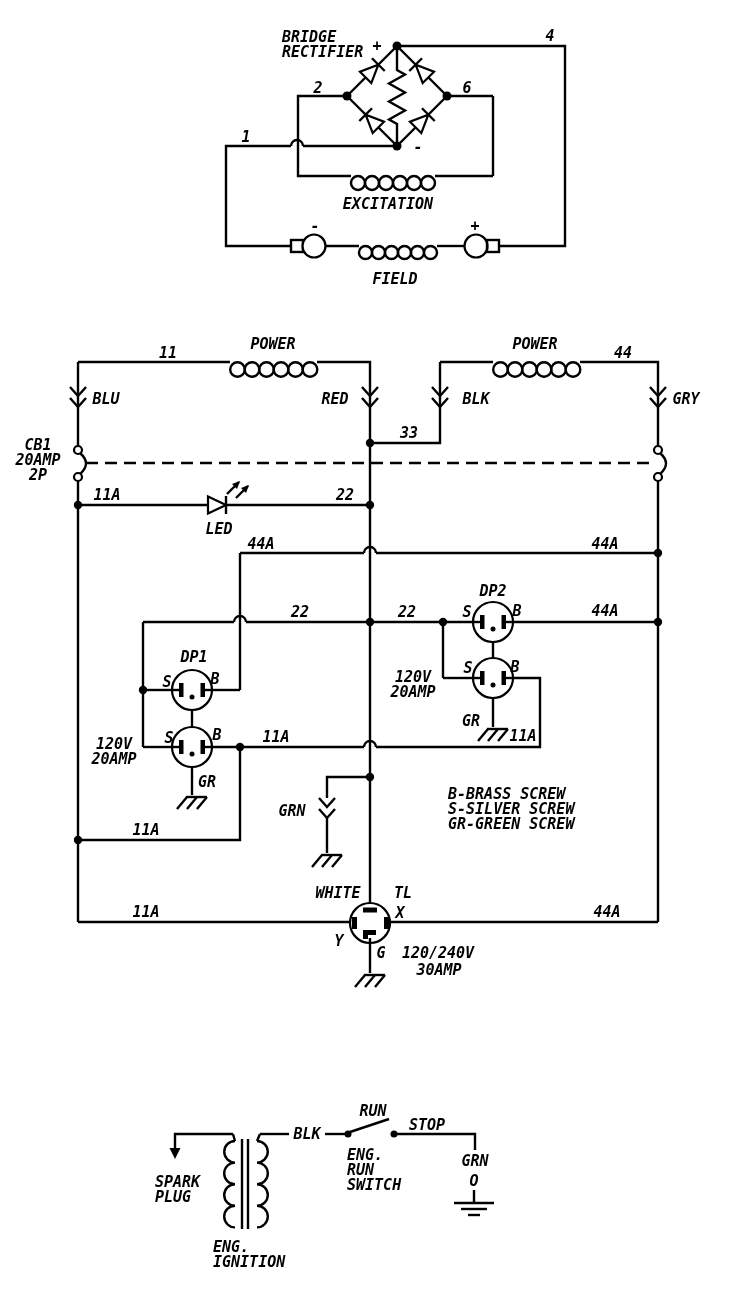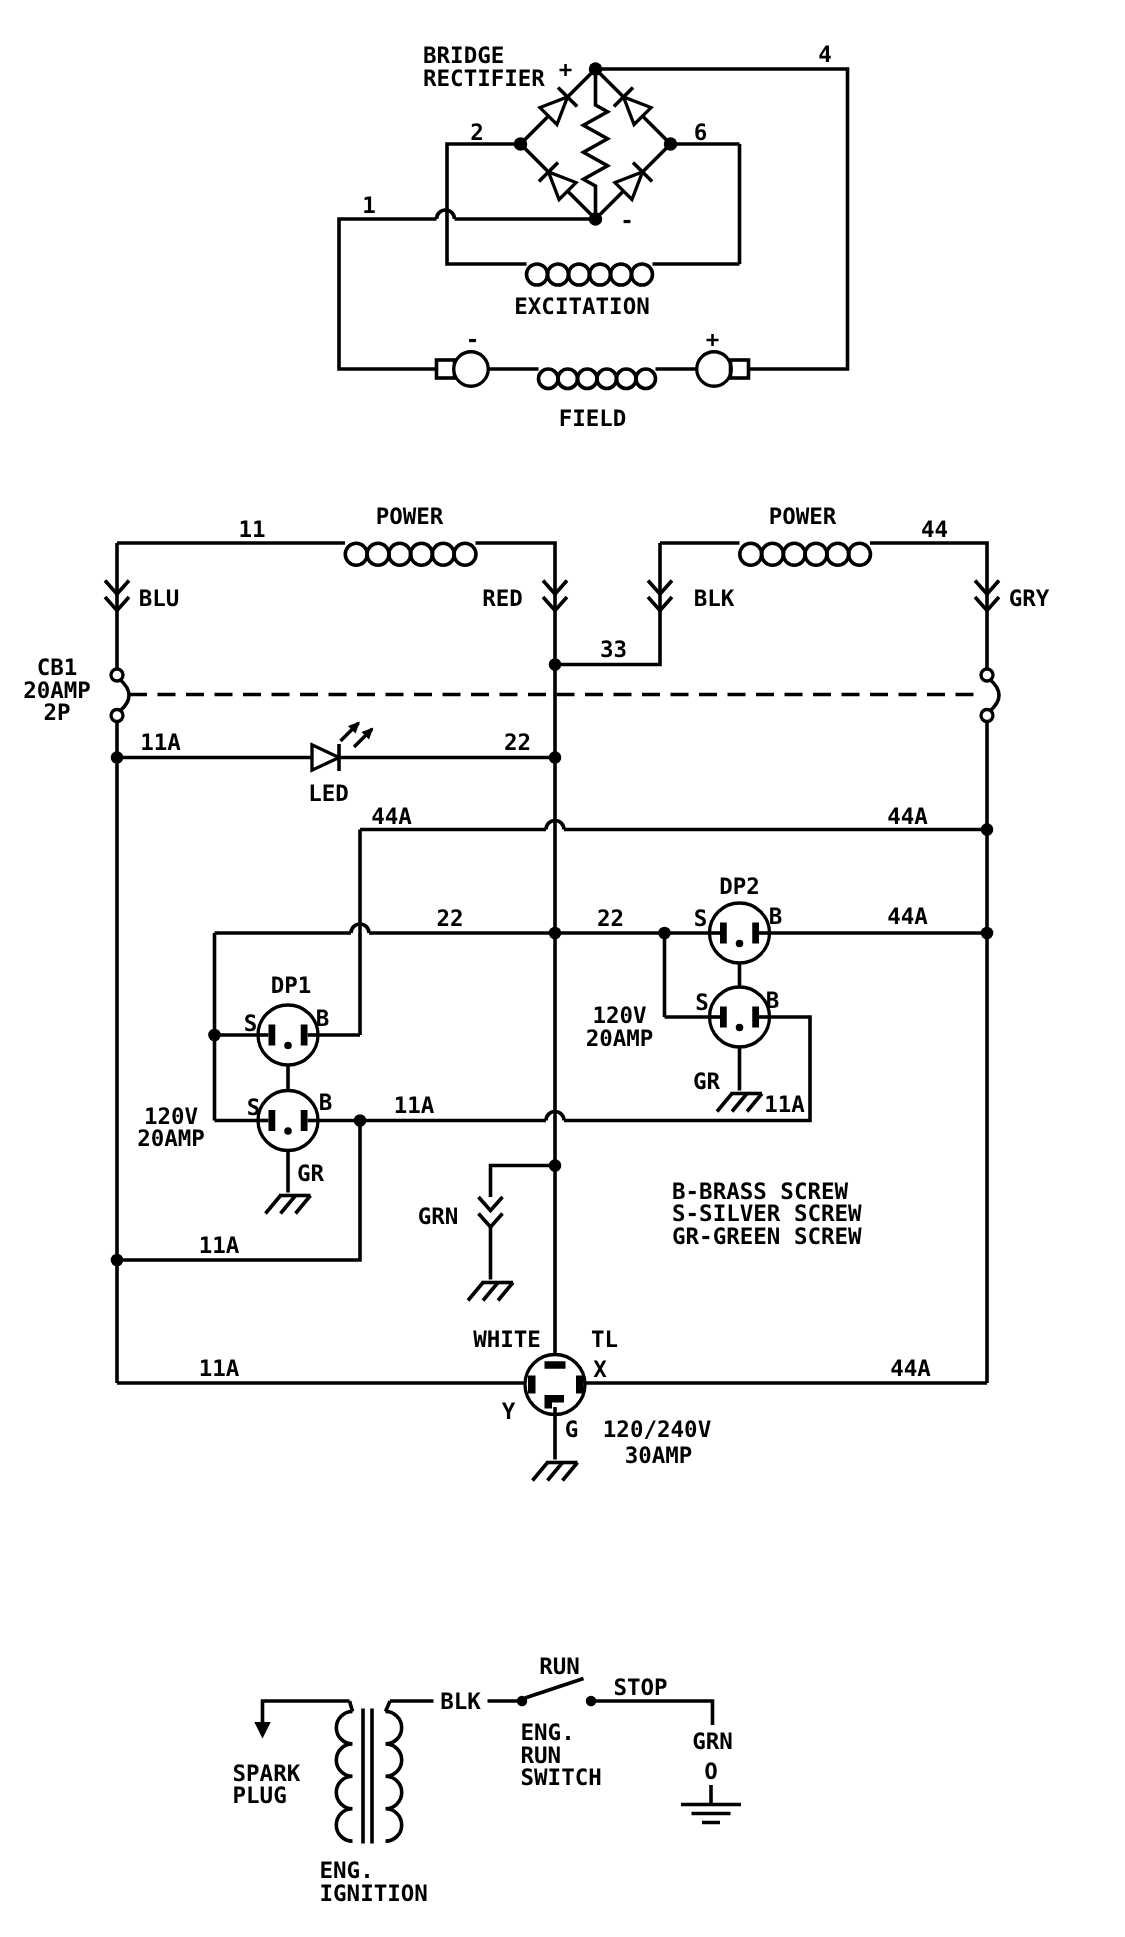--- a/index.html
+++ b/index.html
@@ -1,16 +1,16 @@
 <!DOCTYPE html>
 <html><head>
 <meta charset="utf-8">
 <style>
   html,body{margin:0;padding:0;background:#ffffff;}
-  .page{width:750px;height:1291px;background:#ffffff;position:relative;}
+  .page{width:750px;height:1291px;background:#ffffff;position:relative;font-style:italic;}
   svg text{font-family:"DejaVu Sans Mono",monospace;font-weight:bold;font-size:15px;fill:#000;text-anchor:middle;}
   svg text.ta-s{text-anchor:start;}
   .w{stroke:#000;stroke-width:2.4;fill:none;stroke-linecap:butt;}
   .wd{stroke:#000;stroke-width:2.4;fill:none;stroke-dasharray:12 7;}
   .dot{fill:#000;stroke:none;}
   .oc{fill:#fff;stroke:#000;stroke-width:2.2;}
   .tri{fill:#fff;stroke:#000;stroke-width:2.2;stroke-linejoin:miter;}
   .slot{fill:#000;stroke:none;}
   .fill{fill:#000;stroke:none;}
 </style>

